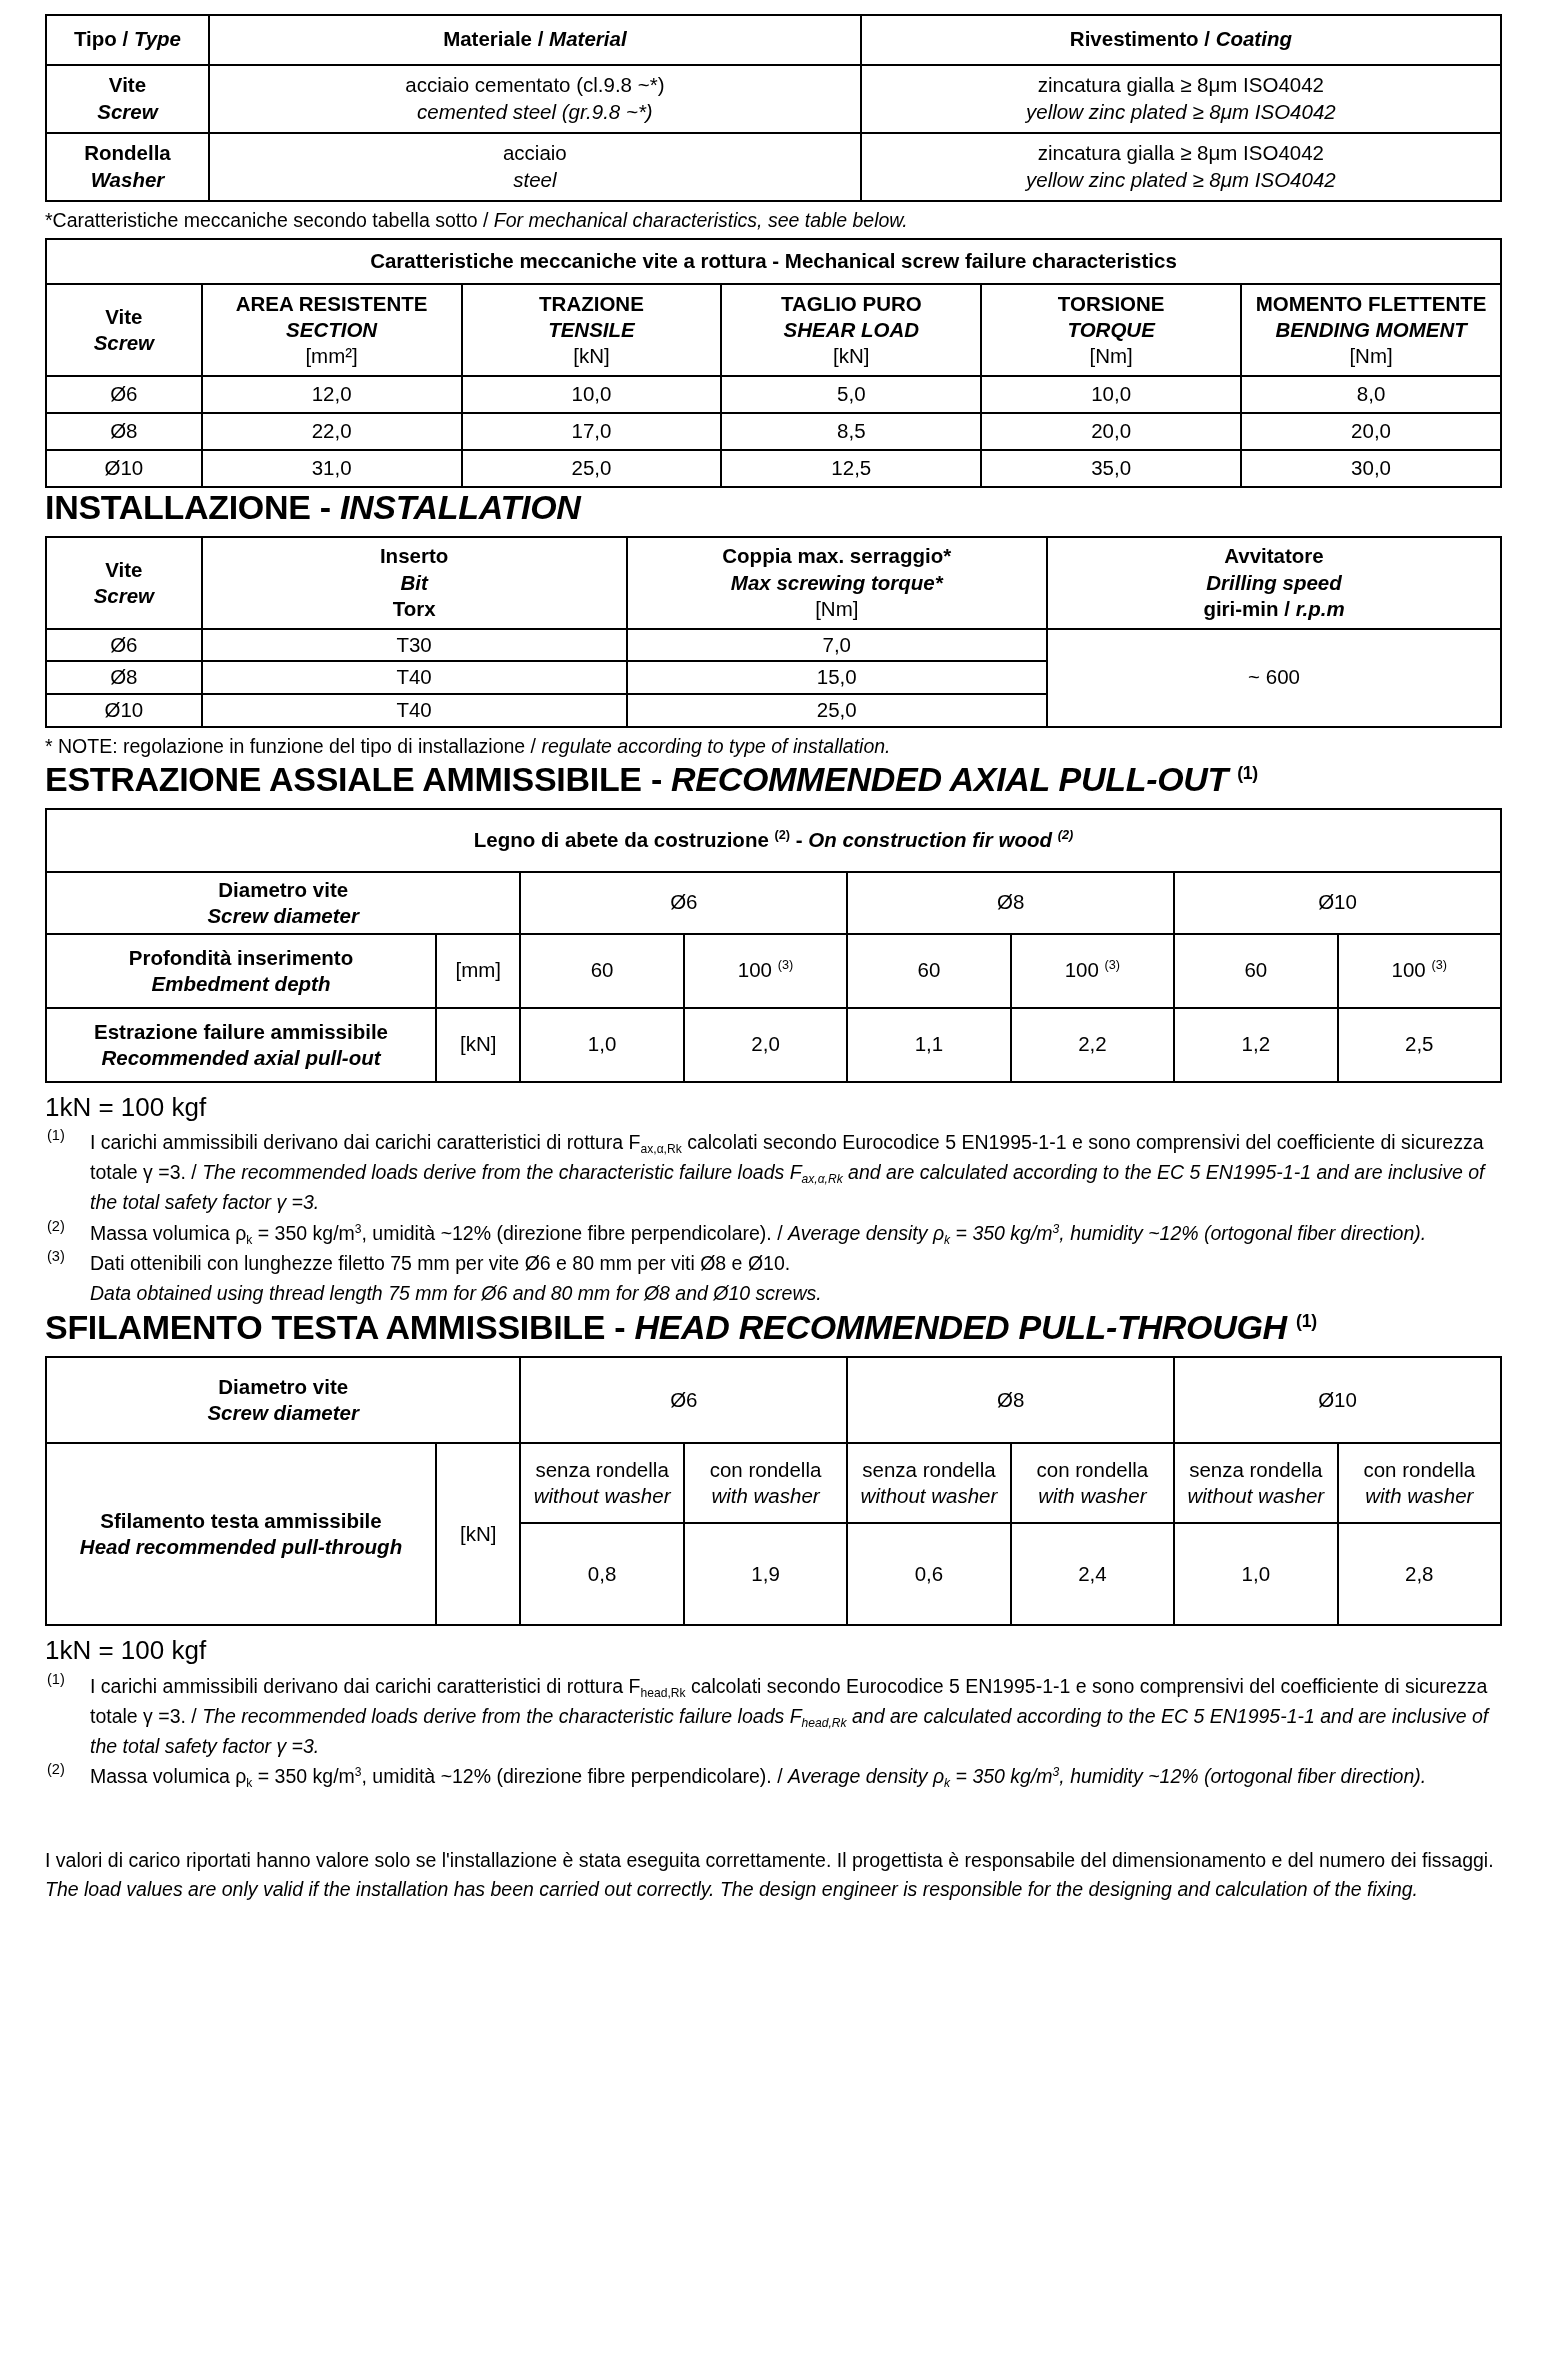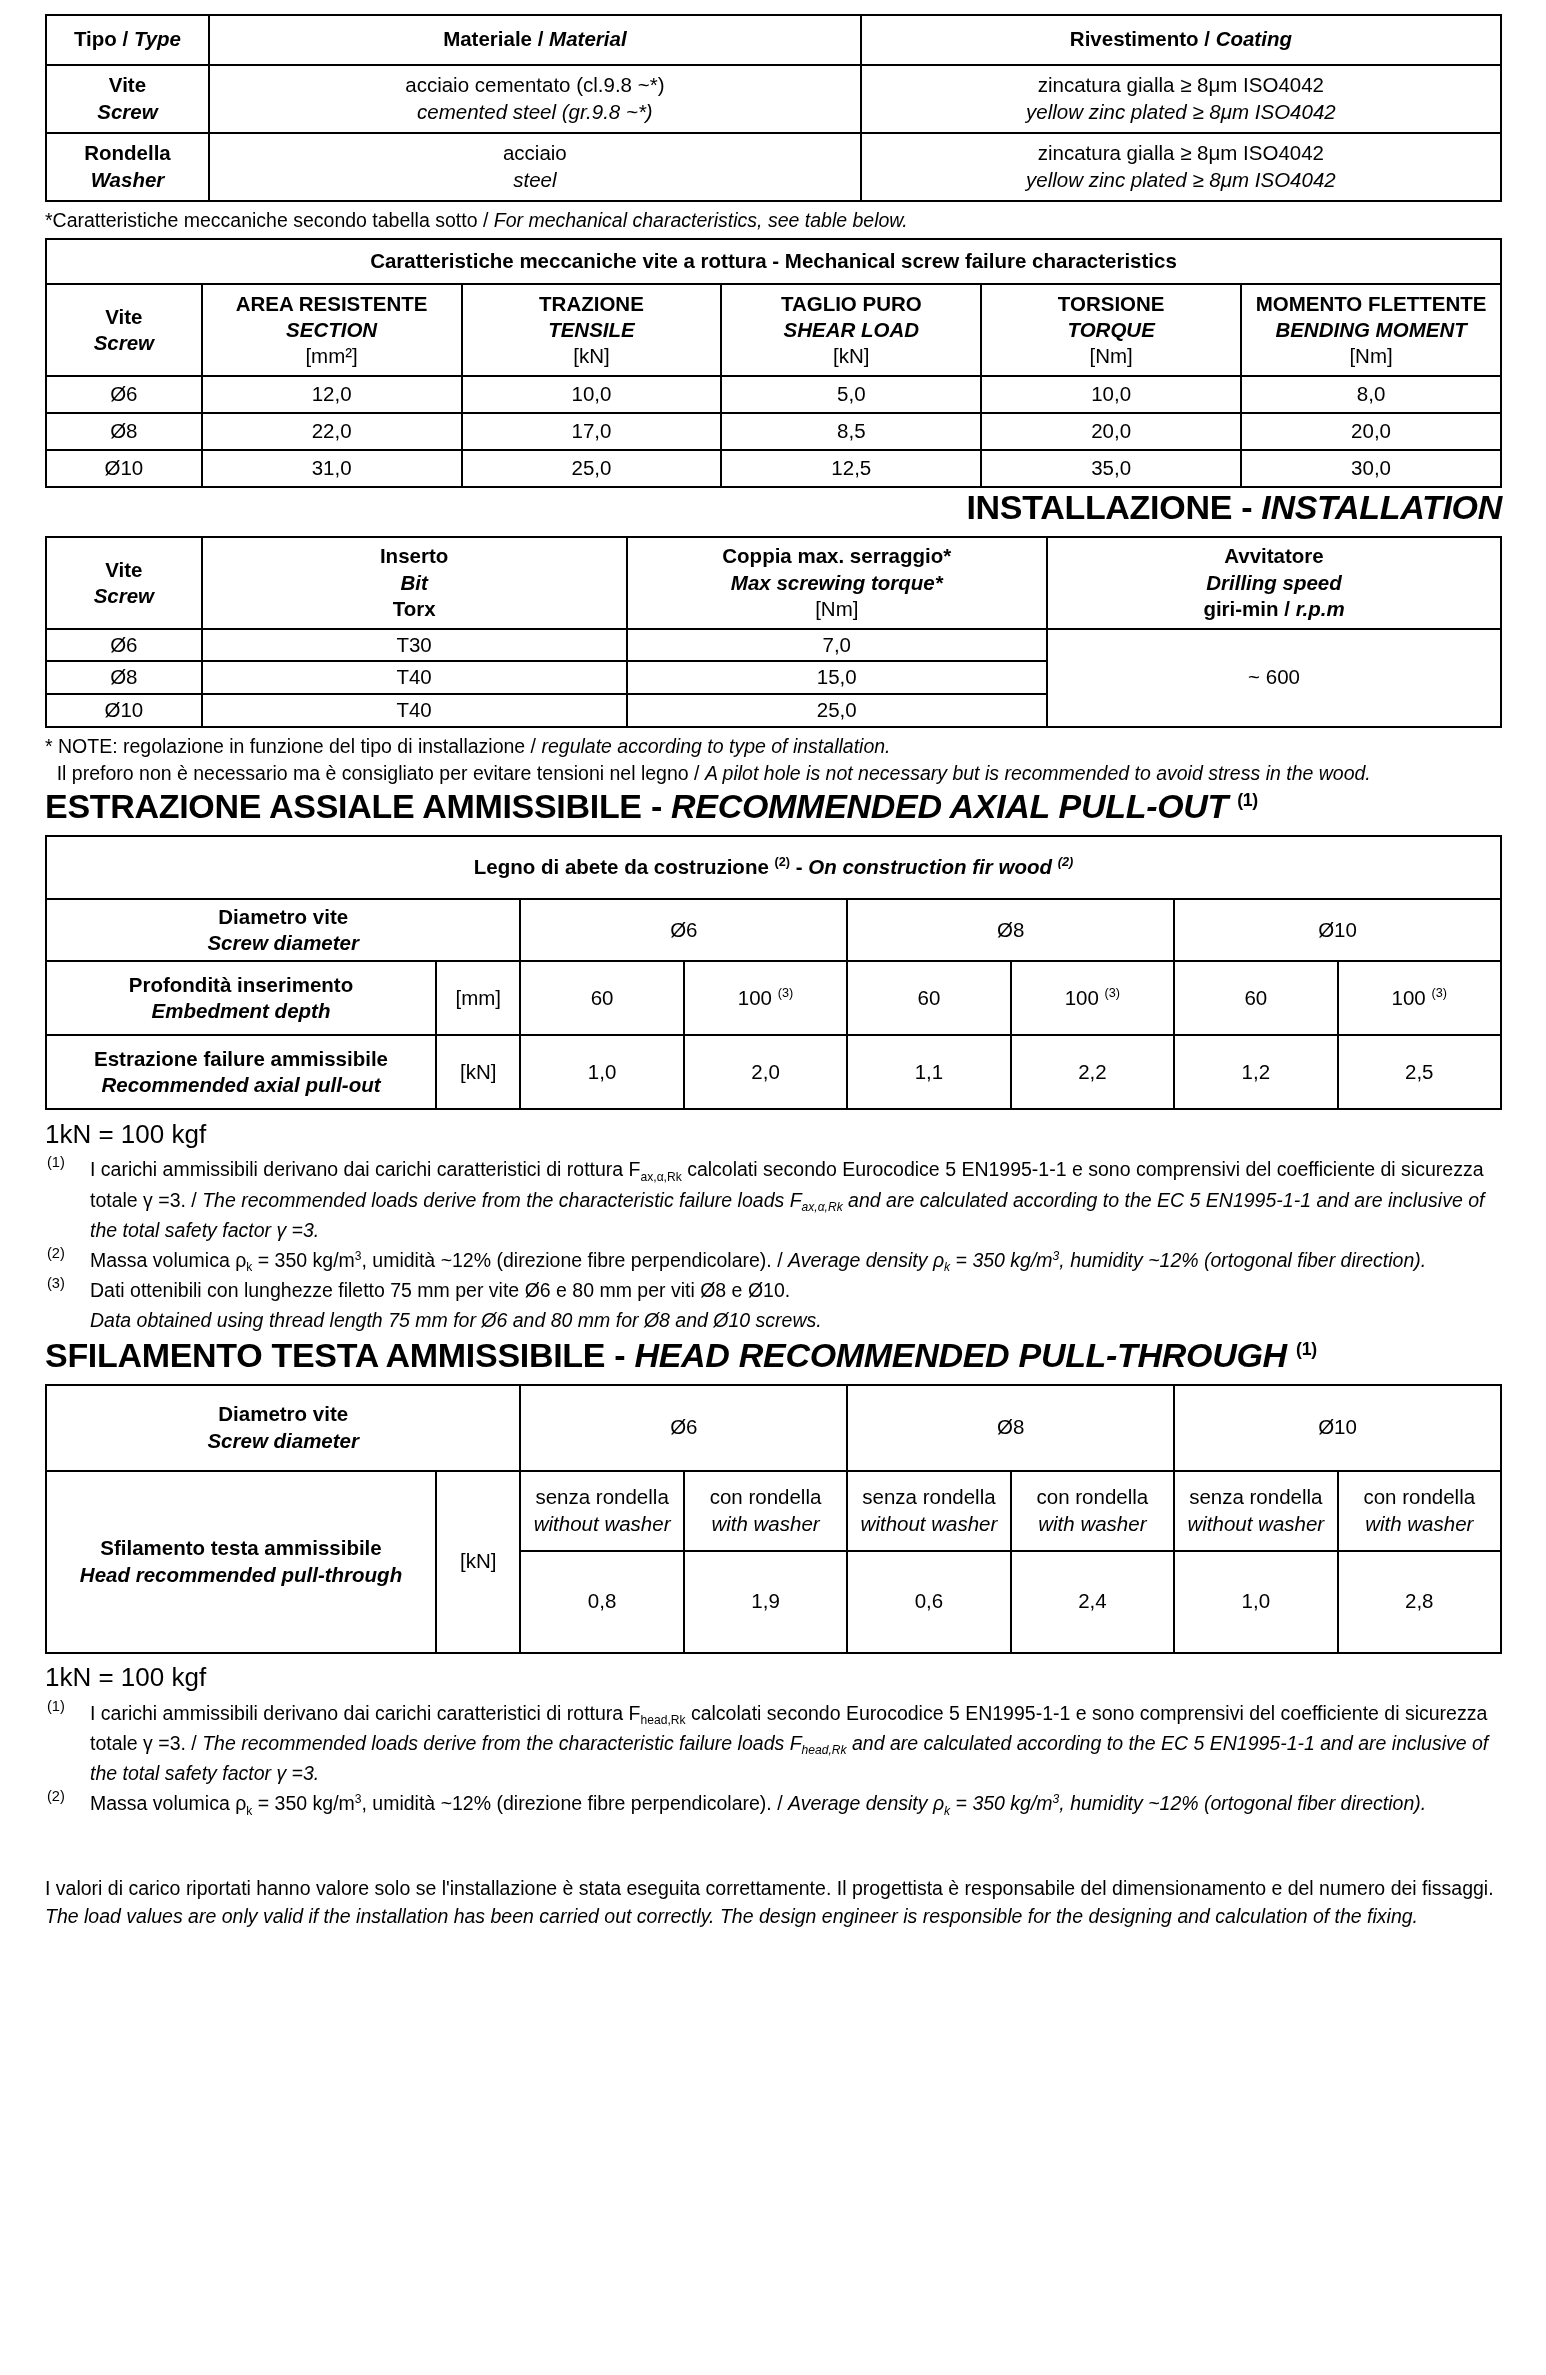--- a/index.html
+++ b/index.html
@@ -9,21 +9,21 @@
     color:#000; font-family:"Liberation Sans","DejaVu Sans",sans-serif;
     font-size:20.5px; line-height:1.3;
   }
   .page { padding:13.7px 45px 0 45px; }
 
   h1.sec {
     font-size:34px; font-weight:bold; line-height:1.15; margin:0 0 8.8px 0;
     letter-spacing:-0.3px;
   }
   h1.sec sup { font-size:52%; font-weight:bold; }
-  .mt-inst { margin-top:57px;text-align:right; }
+  .mt-inst { margin-top:57px; }
   .mt-ax   { margin-top:33px; }
   .mt-head { margin-top:51px; }
 
   table.tbl {
     border-collapse:collapse; width:100%; table-layout:fixed;
     border:2.9px solid #000;
   }
   table.tbl td {
     border:2px solid #000; vertical-align:middle;
     padding:2.9px 7.8px; text-align:center; overflow:hidden;
@@ -232,21 +232,20 @@
       <td>15,0</td>
     </tr>
     <tr class="data">
       <td>Ø10</td>
       <td>T40</td>
       <td>25,0</td>
     </tr>
   </tbody>
     </table>
   <div class="note">* NOTE: regolazione in funzione del tipo di installazione / <i>regulate according to type of installation.</i></div>
-  <div class="note ind">Il preforo non è necessario ma è consigliato per evitare tensioni nel legno / <i>A pilot hole is not necessary but is recommended to avoid stress in the wood.</i></div>
 
   <h1 class="sec mt-ax">ESTRAZIONE ASSIALE AMMISSIBILE - <i>RECOMMENDED AXIAL PULL-OUT</i> <sup>(1)</sup></h1>
 
   <table class="tbl t-ax">
     <colgroup>
       <col style="width:26.8%">
         <col style="width:5.8%">
       <col style="width:11.23%">
         <col style="width:11.23%">
         <col style="width:11.23%">

